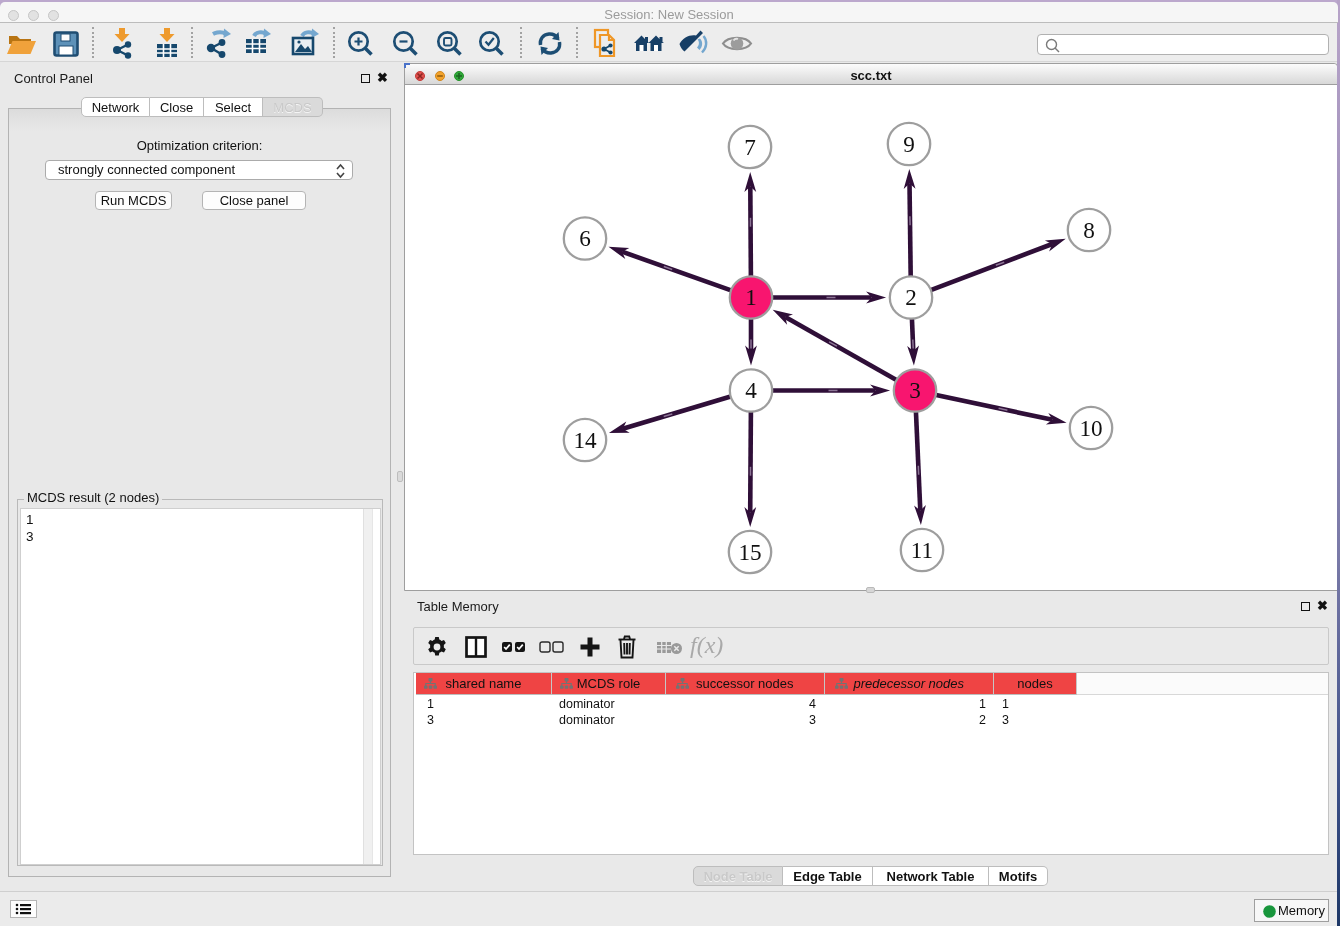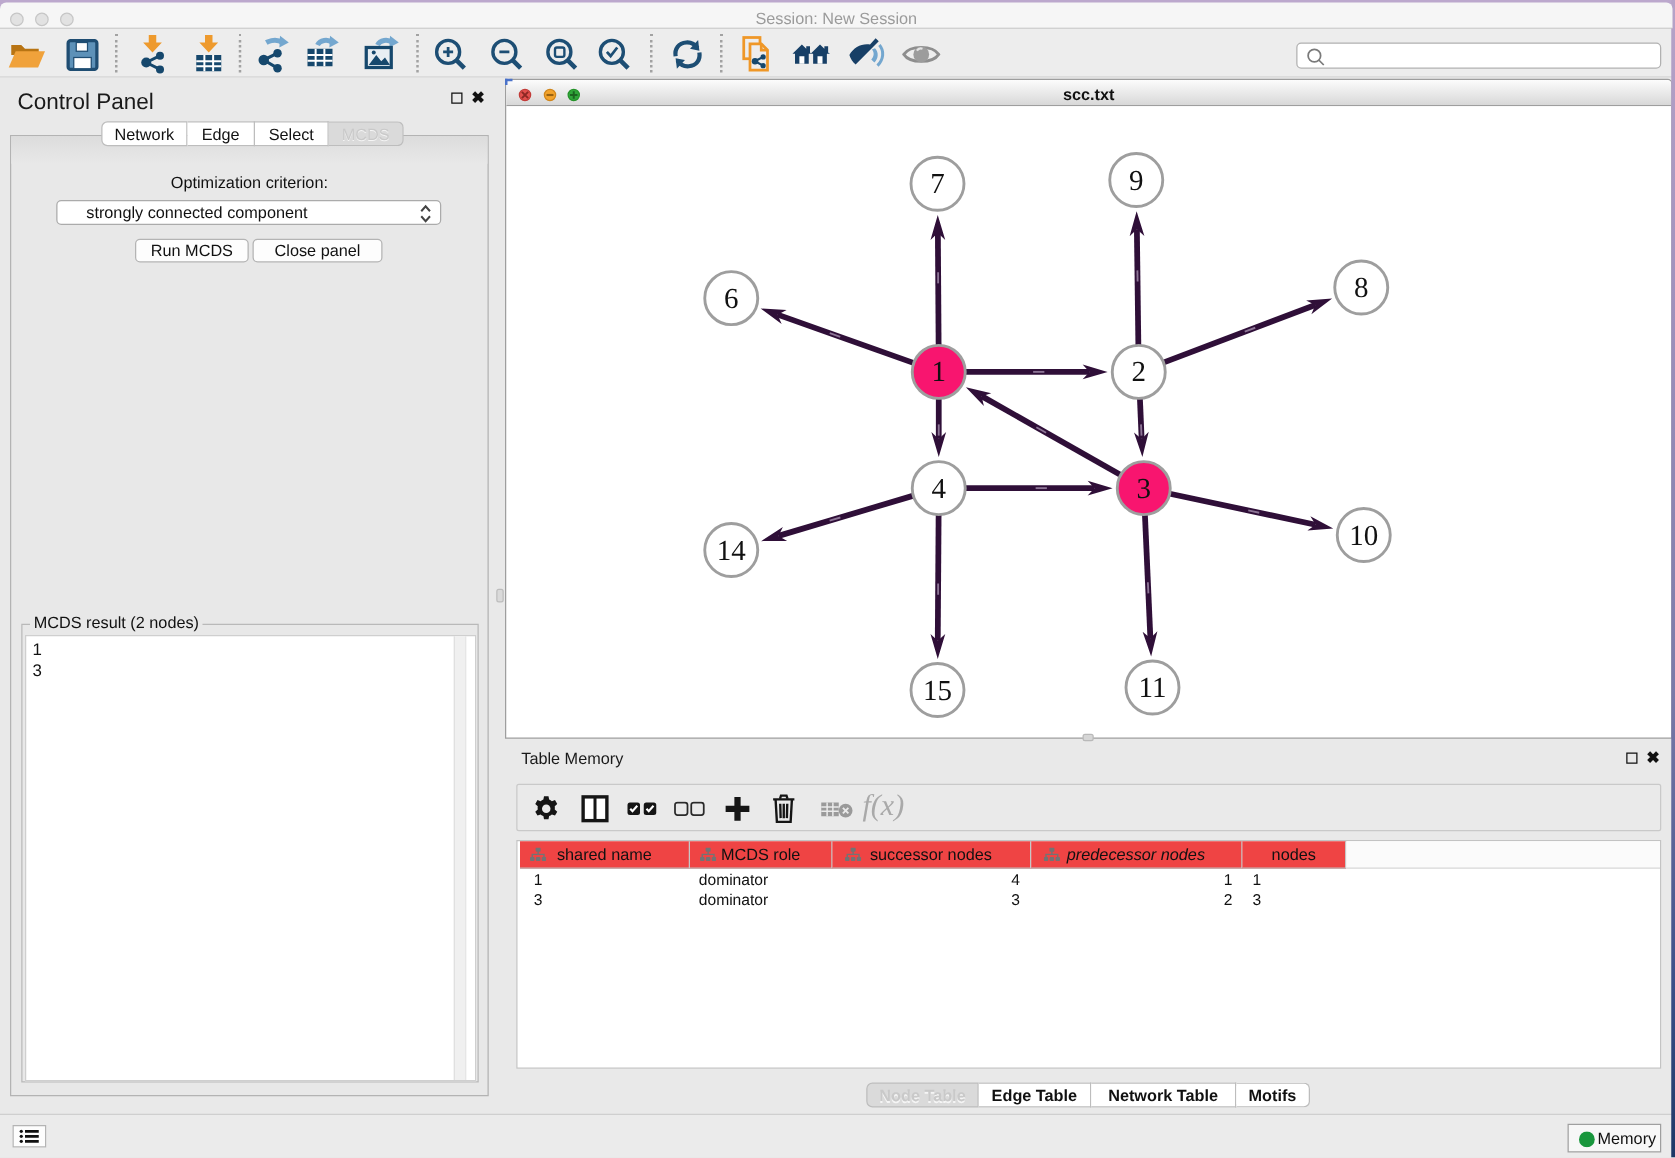--- a/index.html
+++ b/index.html
@@ -14,32 +14,32 @@
 #titlebar { left:0; top:2px; width:1338px; height:21px; background:#f6f6f6; border-bottom:1px solid #bcbcbc; border-radius:5px 5px 0 0; }
 .light { position:absolute; top:7.5px; width:11px; height:11px; border-radius:50%; background:#e2e2e2; border:1px solid #c6c6c6; }
 #title-text { position:absolute; top:5px; left:0; width:1338px; text-align:center; font-size:13px; color:#9b9b9b; }
 
 #toolbar { left:0; top:23px; width:1338px; height:39px; background:#ededed; border-bottom:1px solid #d6d6d6; }
 .sep { position:absolute; top:4px; height:31px; width:0; border-left:2px dotted #a2a2a2; }
 .tbi { position:absolute; top:3px; }
 
 #search { position:absolute; left:1037px; top:10.5px; width:292px; height:21px; background:#fff; border:1px solid #b1b1b1; border-radius:4px; }
 
-#cp-title { left:14px; top:71px; font-size:18px; color:#1a1a1a; }
+#cp-title { left:14px; top:71px; font-size:13px; color:#1a1a1a; }
 .float-ico { position:absolute; width:9px; height:9px; border:1.5px solid #111; }
 .x-ico { position:absolute; font-size:13px; font-weight:bold; color:#111; }
 #cp-box { left:8px; top:108px; width:383px; height:769px; background:#e8e8e8; border:1px solid #b3b3b3; }
 #cp-box .topshade { position:absolute; left:0; top:0; width:100%; height:22px; background:linear-gradient(#dcdcdc,#e8e8e8); }
 .tabrow { position:absolute; display:flex; }
 .tab { height:20px; font-size:13px; line-height:19px; text-align:center; background:#fff; border:1px solid #bdbdbd; border-left:none; color:#111; }
 .tab.first { border-left:1px solid #bdbdbd; border-radius:5px 0 0 5px; }
 .tab.last { border-radius:0 5px 5px 0; }
 .tab.sel { background:#dadada; color:#c9c9c9; text-shadow:0 1px 0 #f5f5f5; }
 #opt-label { left:8px; top:138px; width:383px; text-align:center; font-size:13px; color:#111; }
-#combo { left:45px; top:160px; width:308px; height:20px; background:#fff; border:1px solid #ababab; border-radius:4px; font-size:13px; line-height:18px; padding-left:23px; color:#111; }
+#combo { left:45px; top:160px; width:308px; height:20px; background:#fff; border:1px solid #ababab; border-radius:4px; font-size:13px; line-height:18px; padding-left:12px; color:#111; }
 .btn { position:absolute; height:19px; background:#fdfdfd; border:1px solid #b4b4b4; border-radius:4px; font-size:13px; text-align:center; line-height:17px; color:#111; }
 
 #fs { left:17px; top:499px; width:366px; height:367px; border:1px solid #b9b9b9; }
 #fs-legend { left:24px; top:490px; font-size:13px; color:#111; background:#e8e8e8; padding:0 3px; }
 #fs-white { left:20px; top:508px; width:361px; height:357px; background:#fff; border:1px solid #cfcfcf; font-size:13.5px; line-height:17px; padding:2px 0 0 5px; color:#111; }
 #fs-scroll { left:363px; top:509px; width:10px; height:355px; background:#f0f0f0; border-left:1px solid #e0e0e0; border-right:1px solid #e6e6e6; }
 
 #scc { left:404px; top:63px; width:934px; height:528px; background:#fff; border:1px solid #9e9e9e; border-radius:4px 4px 0 0; }
 #scc-tb { position:absolute; left:0; top:0; width:932px; height:21px; background:linear-gradient(#fcfcfc,#d8d8d8); border-bottom:1px solid #9e9e9e; border-radius:4px 4px 0 0; }
 #scc-title { position:absolute; top:4px; left:0; width:932px; text-align:center; font-size:13px; font-weight:bold; color:#111; }
@@ -186,30 +186,30 @@
 </div>
 
 <div class="abs" id="cp-title">Control Panel</div>
 <div class="float-ico" style="left:361px; top:74px;"></div>
 <div class="x-ico" style="left:377px; top:70px;">✖</div>
 <div class="abs" id="cp-box">
     <div class="topshade"></div>
   </div>
 <div class="tabrow" style="left:81px; top:97px;">
   <div class="tab first" style="width:69px;">Network</div>
-  <div class="tab" style="width:54px;">Edge</div>
+  <div class="tab" style="width:54px;">Close</div>
   <div class="tab" style="width:59px;">Select</div>
   <div class="tab last sel" style="width:60px;">MCDS</div>
 </div>
 <div class="abs" id="opt-label">Optimization criterion:</div>
 <div class="abs" id="combo">strongly connected component<svg style="position:absolute;right:6px;top:2px;" width="11" height="16" viewBox="0 0 11 16">
       <path d="M2 6 L5.5 2 L9 6" fill="none" stroke="#444" stroke-width="1.6"></path>
       <path d="M2 10 L5.5 14 L9 10" fill="none" stroke="#444" stroke-width="1.6"></path>
     </svg></div>
-<div class="btn" style="left:108px; top:191px; width:91px;">Run MCDS</div>
+<div class="btn" style="left:95px; top:191px; width:77px;">Run MCDS</div>
 <div class="btn" style="left:202px; top:191px; width:104px;">Close panel</div>
 <div class="abs" id="fs"></div>
 <div class="abs" id="fs-legend">MCDS result (2 nodes)</div>
 <div class="abs" id="fs-white">1<br>3</div>
 <div class="abs" id="fs-scroll"></div>
 
 <div class="abs" id="scc">
   <div style="position:absolute;left:-1px;top:-1px;width:6px;height:5px;border-left:2px solid #4a72c9;border-top:2px solid #4a72c9;z-index:6;"></div>
     <div id="scc-tb">
     <div class="tl" style="left:10px; background:#e3514e; border:1px solid #c23b38;">

